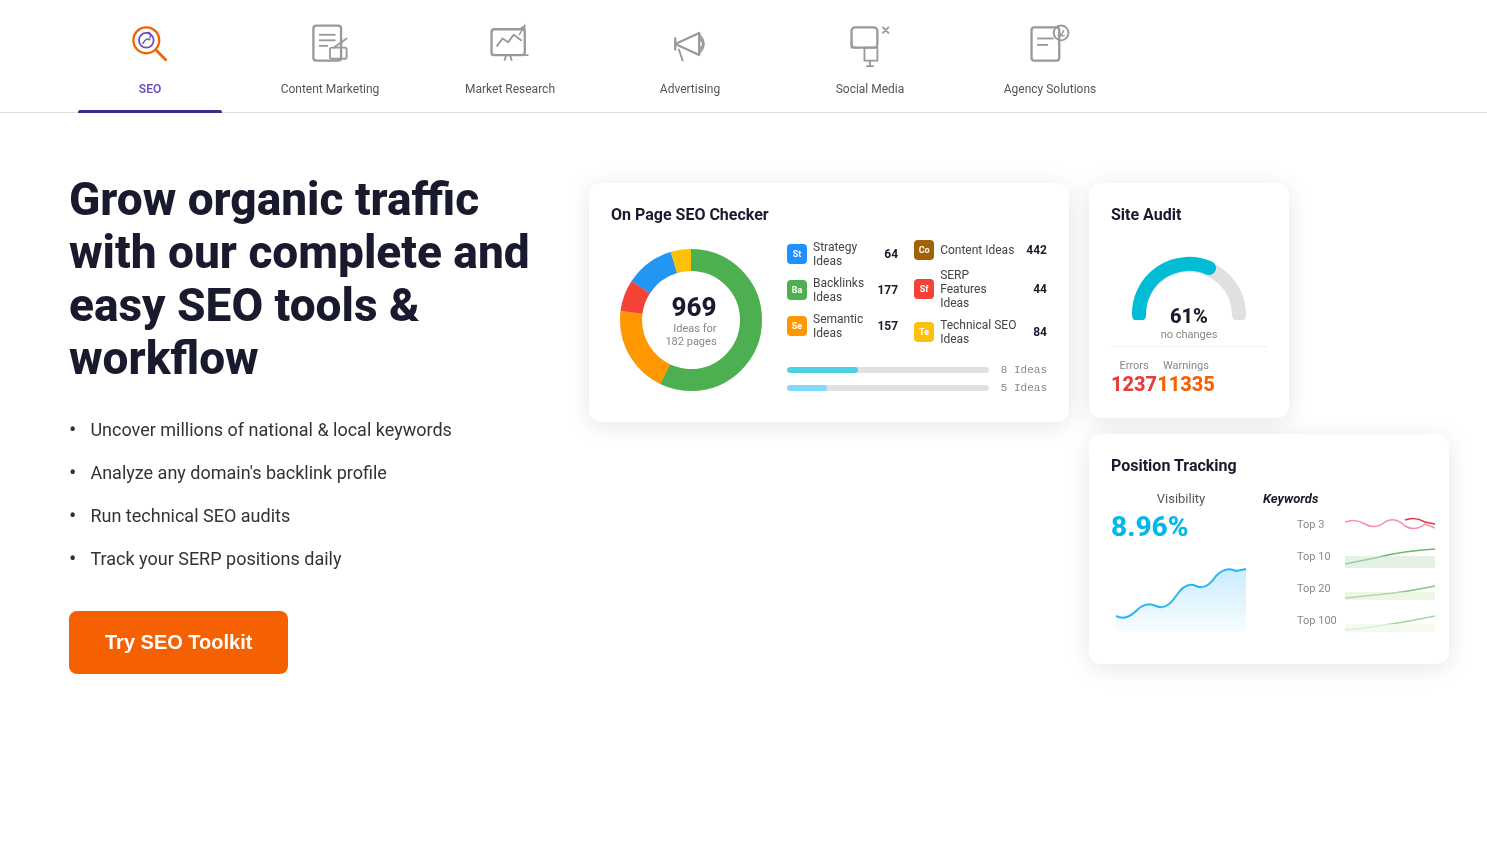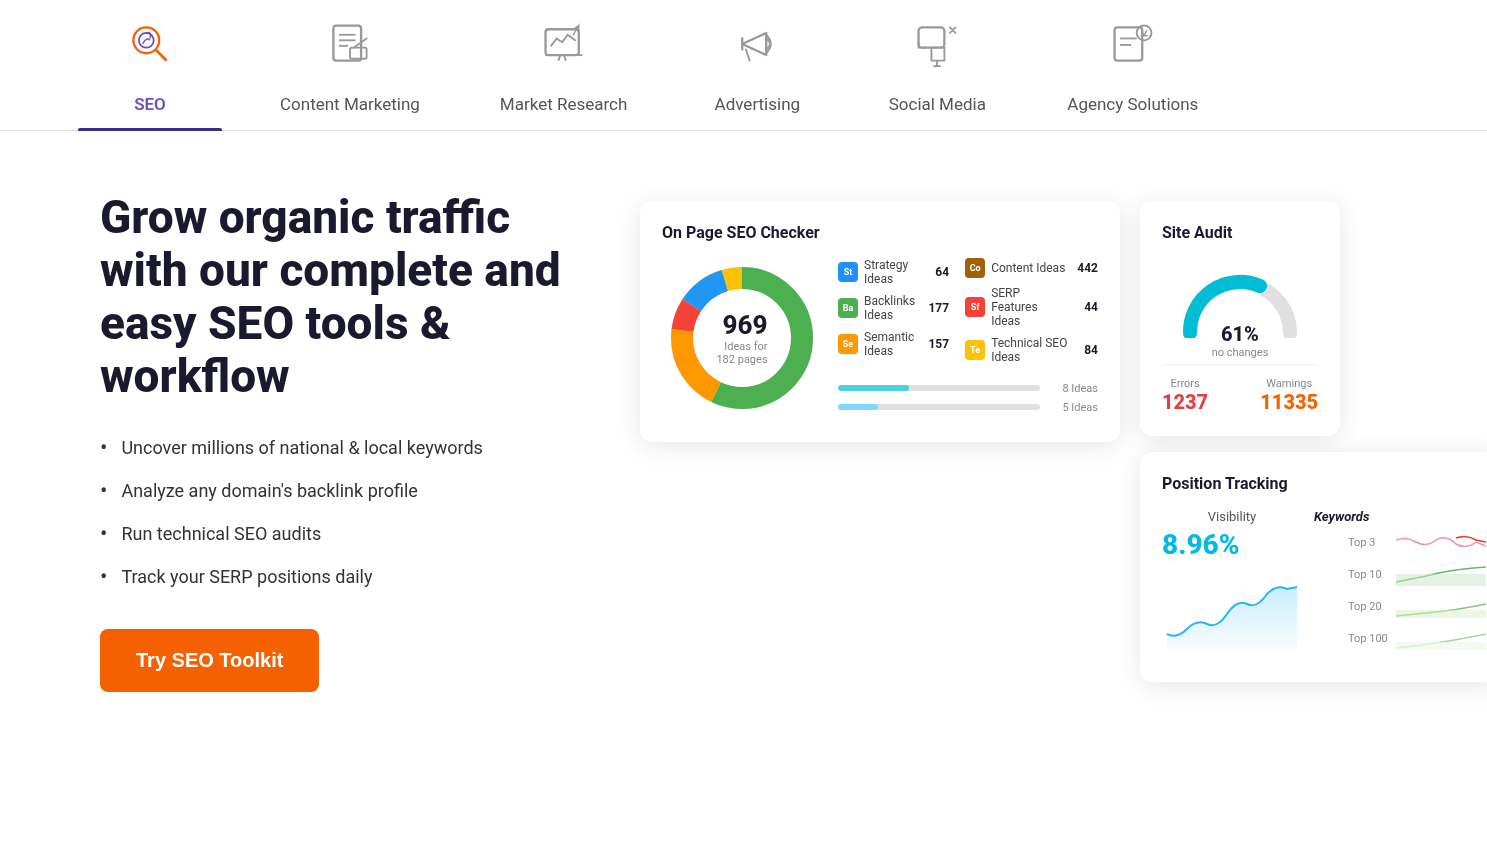--- a/index.html
+++ b/index.html
@@ -37,42 +37,42 @@
       content: '';
       position: absolute;
       bottom: -1px;
       left: 10%;
       width: 80%;
       height: 3px;
       background: #3d2b8e;
       border-radius: 2px 2px 0 0;
     }
     .tab-label {
-      font-size: 17px;
+      font-size: 12px;
       color: #555;
-      margin-top: 24px;
+      margin-top: 12px;
     }
     .tab-icon {
       width: 52px;
       height: 52px;
       display: flex;
       align-items: center;
       justify-content: center;
     }
     .tab-icon svg {
       width: 48px;
       height: 48px;
     }
 
     
     .main-content {
       display: flex;
       align-items: center;
-      padding: 60px 100px 40px;
-      gap: 60px;
+      padding: 60px 69px 40px;
+      gap: 40px;
     }
 
     
     .left-side {
       flex: 0 0 480px;
     }
     .headline {
       font-size: 46px;
       font-weight: 800;
       color: #1a1a2e;
@@ -216,41 +216,41 @@
     }
     .prog-bar-fill {
       height: 100%;
       border-radius: 3px;
     }
     .prog-label {
       font-size: 11px;
       color: #888;
       min-width: 50px;
       text-align: right;
+      font-family: Liberation Mono, monospace;
     }
 
     
     .bottom-cards {
       display: flex;
       flex-direction: column;
       gap: 16px;
     }
 
     .site-audit-card {
       width: 200px;
     }
     .gauge-container {
       position: relative;
       width: 130px;
       height: 80px;
       margin: 8px auto 0;
     }
     .audit-stats {
       display: flex;
-      justify-content: space-between;
       margin-top: 26px;
       padding-top: 12px;
       border-top: 1px solid #f0f0f0;
     }
     .stat-col { text-align: center; }
     .stat-label { font-size: 11px; color: #888; display: block; }
     .stat-value { font-size: 20px; font-weight: 800; }
     .stat-errors { color: #e53e3e; }
     .stat-warnings { color: #f56000; }
 

